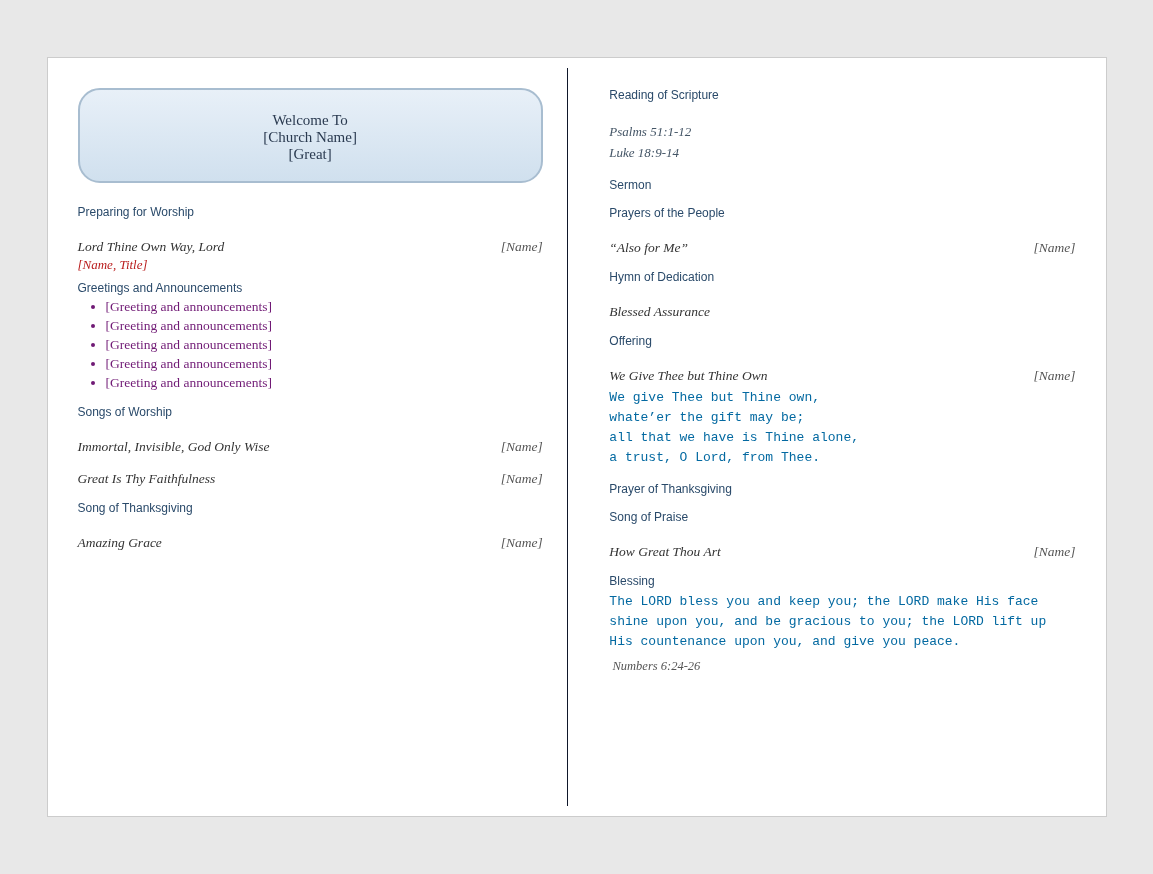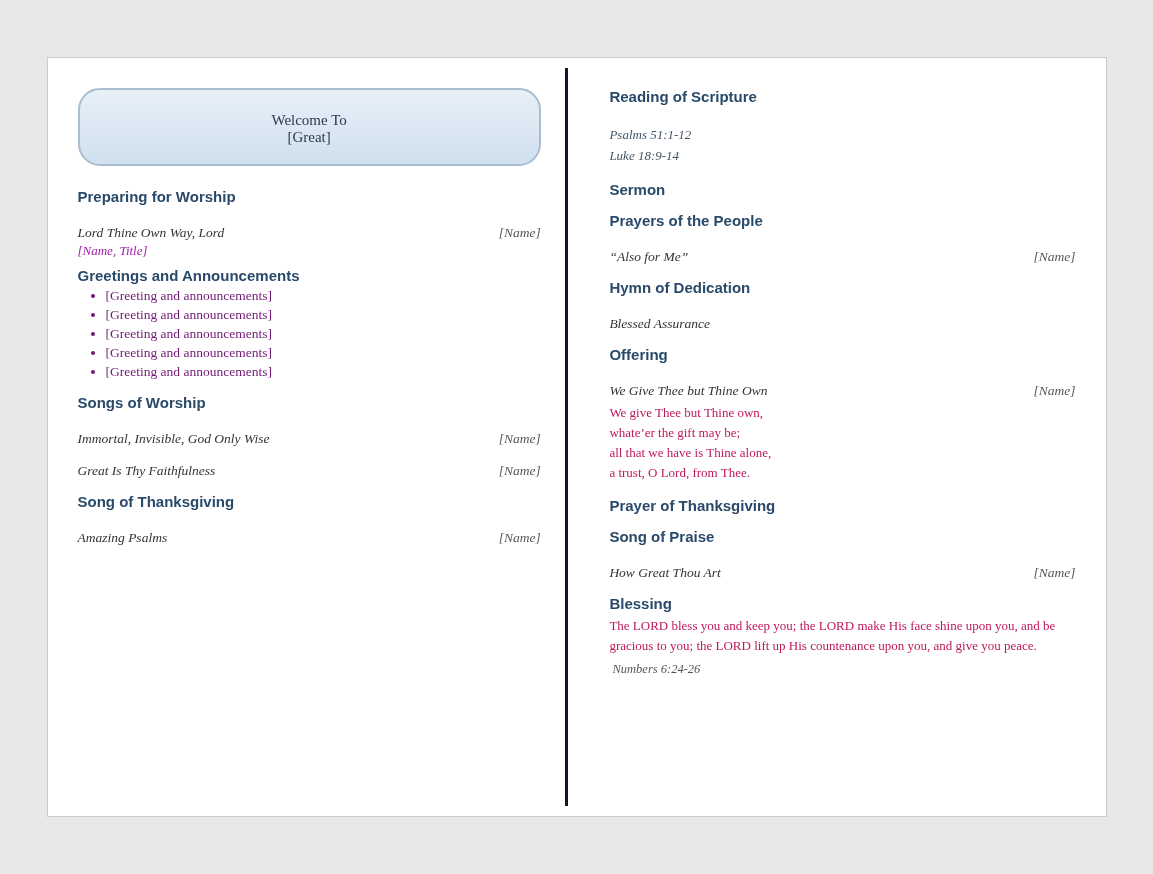--- a/index.html
+++ b/index.html
@@ -17,21 +17,21 @@
       border: 1px solid #ccc;
       width: 1060px;
       min-height: 760px;
       display: flex;
       flex-direction: row;
       padding: 10px;
     }
     .col-left {
       width: 50%;
       padding: 20px 24px 20px 20px;
-      border-right: 3px solid #0f172a;
+      border-right: 1px solid #0f172a;
     }
     .col-divider {
       width: 18px;
     }
     .col-right {
       width: 50%;
       padding: 20px 20px 20px 24px;
     }
     
     .welcome-box {
@@ -43,23 +43,23 @@
       margin-bottom: 22px;
       color: #3a3a3a;
     }
     .welcome-box .welcome-line {
       font-size: 15px;
       color: #2a3a50;
     }
     
     .section-title {
       font-family: Arial, sans-serif;
-      font-weight: bold;
+      font-weight: normal;
       color: #2a4a6a;
-      font-size: 15px;
+      font-size: 12px;
       margin-bottom: 4px;
       margin-top: 14px;
     }
     .section-title:first-of-type {
       margin-top: 0;
     }
     
     .item-italic {
       font-style: italic;
       color: #333;
@@ -73,41 +73,42 @@
       color: #333;
       font-size: 13.5px;
       margin-bottom: 2px;
       margin-top: 16px;
     }
     .item-row .item-name {
       color: #555;
     }
     .item-subtitle {
       font-style: italic;
-      color: #a21caf;
+      color: #b91c1c;
       font-size: 13px;
       margin-bottom: 6px;
     }
     
     .bullet-list {
       list-style: disc;
       padding-left: 28px;
       color: #701a75;
       font-size: 13.5px;
     }
     .bullet-list li {
       margin-bottom: 3px;
     }
     
     .body-text {
       font-size: 13px;
-      color: #be185d;
+      color: #0369a1;
       line-height: 1.55;
       margin-top: 4px;
       margin-bottom: 6px;
+      font-family: Liberation Mono, monospace;
     }
     .body-text-italic {
       font-style: italic;
       font-size: 12.5px;
       color: #555;
       margin-top: 3px;
     }
     
     .scripture-ref {
       font-style: italic;
@@ -123,20 +124,21 @@
   </style>
 </head>
 <body>
 
 <div class="bulletin-outer">
 
   <div class="col-left">
 
     <div class="welcome-box">
       <div class="welcome-line">Welcome To</div>
+      <div class="welcome-line">[Church Name]</div>
       <div class="welcome-line">[Great]</div>
     </div>
 
     <div class="section-title">Preparing for Worship</div>
     <div class="item-row mt2">
       <span class="item-italic">Lord Thine Own Way, Lord</span>
       <span class="item-name">[Name]</span>
     </div>
     <div class="item-subtitle mb8">[Name, Title]</div>
 
@@ -155,21 +157,21 @@
       <span class="item-name">[Name]</span>
     </div>
     <div class="item-row mb8">
       <span class="item-italic">Great Is Thy Faithfulness</span>
       <span class="item-name">[Name]</span>
     </div>
 
 
     <div class="section-title">Song of Thanksgiving</div>
     <div class="item-row mt2">
-      <span class="item-italic">Amazing Psalms</span>
+      <span class="item-italic">Amazing Grace</span>
       <span class="item-name">[Name]</span>
     </div>
 
   </div>
 
   <div class="col-divider"></div>
 
   <div class="col-right">
 
     <div class="section-title">Reading of Scripture</div>

